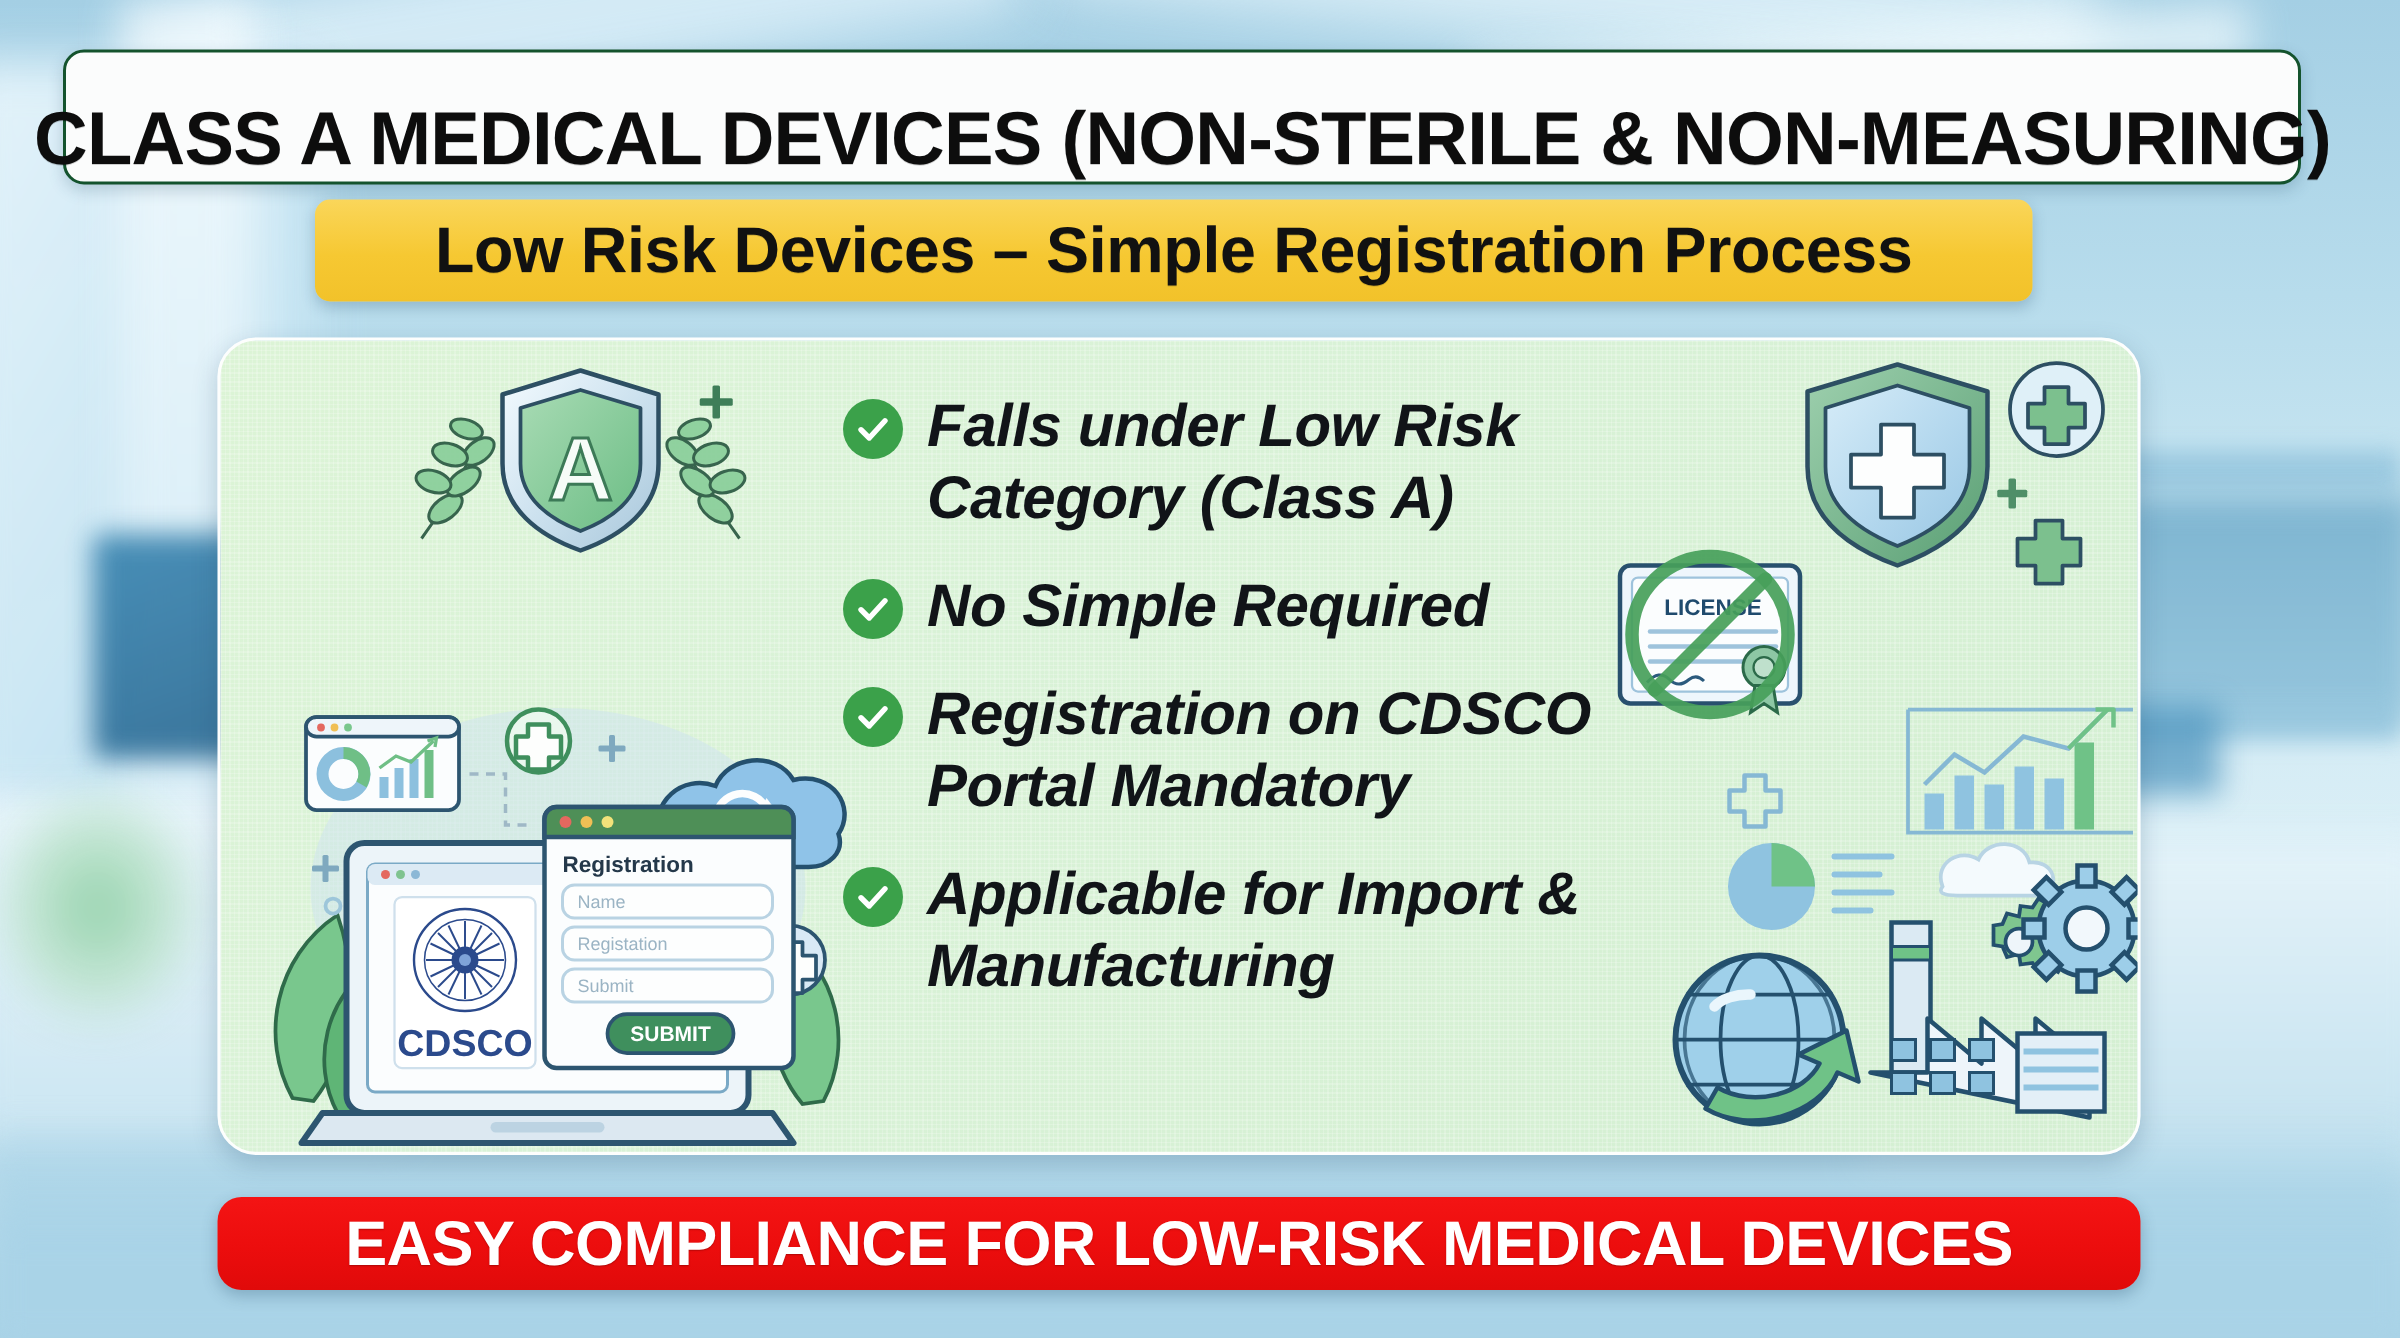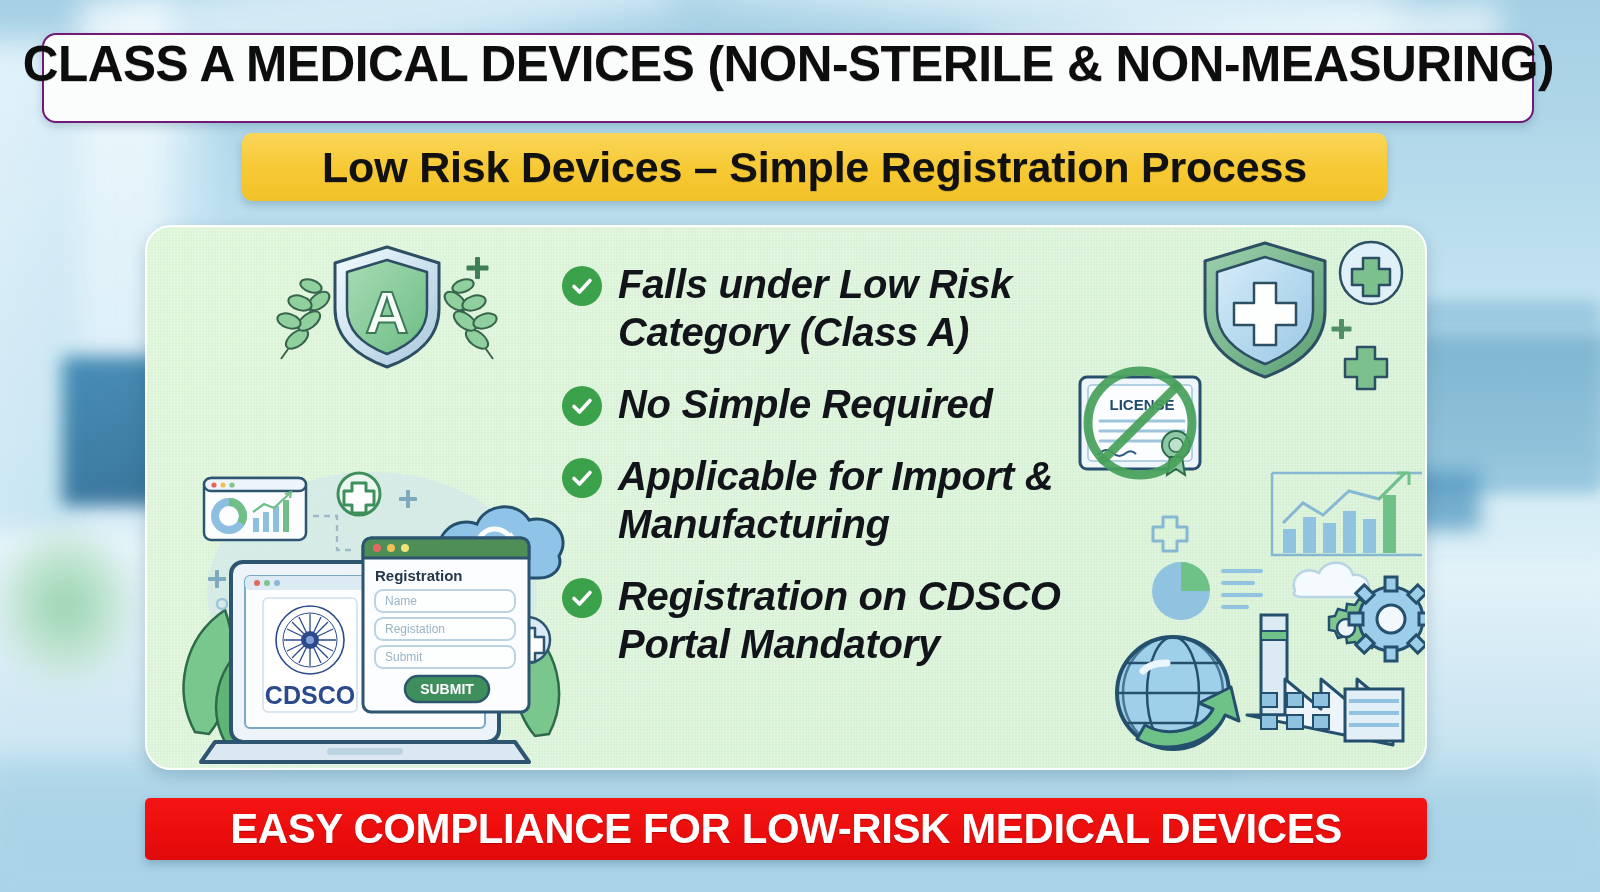--- a/index.html
+++ b/index.html
@@ -97,43 +97,43 @@
   .bg-floor {
     position: absolute; left: 0; bottom: 0; width: 1600px; height: 150px;
     background: linear-gradient(180deg, rgba(150,200,224,.0), #a9d3e7 60%);
     filter: blur(8px);
   }
 
   
   .title-card {
     position: absolute; left: 42px; top: 33px; width: 1492px; height: 90px;
     background: #fbfcfc;
-    border: 2px solid #701a75;
+    border: 2px solid #14532d;
     border-radius: 14px;
     box-shadow: 0 4px 10px rgba(40,80,110,.22);
-    display: flex; align-items: flex-start; justify-content: center;
+    display: flex; align-items: flex-end; justify-content: center;
   }
   .title-text {
     font-family: "Liberation Sans", sans-serif;
     font-weight: bold;
     font-size: 50px;
     letter-spacing: -0.5px;
     color: #0d0d0d;
     white-space: nowrap;
     transform: scaleX(.99);
     text-shadow: 0 1px 0 rgba(0,0,0,.18);
   }
 
   
   .subtitle-card {
     position: absolute; left: 210px; top: 133px; width: 1145px; height: 68px;
     background: linear-gradient(180deg,#fad65a 0%, #f6c832 55%, #f2c22a 100%);
     border-radius: 10px;
     box-shadow: 0 4px 9px rgba(40,80,110,.25);
-    display: flex; align-items: center; justify-content: center; margin-left: 32px;
+    display: flex; align-items: center; justify-content: center;
   }
   .subtitle-text {
     font-weight: bold;
     font-size: 43px;
     color: #111;
     white-space: nowrap;
     letter-spacing: -0.2px;
     text-shadow: 0 1px 0 rgba(0,0,0,.15);
   }
 
@@ -183,21 +183,21 @@
   
   .laptop-scene { position: absolute; left: 20px; top: 215px; width: 410px; height: 320px; }
 
   
   .right-cluster { position: absolute; left: 950px; top: 240px; width: 330px; height: 290px; }
 
   
   .red-banner {
     position: absolute; left: 145px; top: 798px; width: 1282px; height: 62px;
     background: linear-gradient(180deg,#f41414 0%, #ec0d0d 55%, #e00a0a 100%);
-    border-radius: 5px;
+    border-radius: 16px;
     box-shadow: 0 4px 10px rgba(40,80,110,.3);
     display: flex; align-items: center; justify-content: center;
   }
   .red-text {
     font-weight: bold;
     font-size: 42px;
     color: #ffffff;
     white-space: nowrap;
     letter-spacing: -0.4px;
     text-shadow: 0 1px 1px rgba(120,0,0,.5);
@@ -552,30 +552,30 @@
         </span>
         <span class="bullet-text">No Simple Required</span>
       </div>
 
       <div class="bullet-row">
         <span class="check-circle">
           <svg viewBox="0 0 24 24">
               <path d="M4 12.5 L9.5 18 L20 6.5" fill="none" stroke="#ffffff" stroke-width="3.6" stroke-linecap="round" stroke-linejoin="round"></path>
             </svg>
         </span>
-        <span class="bullet-text">Applicable for Import &amp; Manufacturing</span>
+        <span class="bullet-text">Registration on CDSCO Portal Mandatory</span>
       </div>
 
       <div class="bullet-row">
         <span class="check-circle">
           <svg viewBox="0 0 24 24">
               <path d="M4 12.5 L9.5 18 L20 6.5" fill="none" stroke="#ffffff" stroke-width="3.6" stroke-linecap="round" stroke-linejoin="round"></path>
             </svg>
         </span>
-        <span class="bullet-text">Registration on CDSCO Portal Mandatory</span>
+        <span class="bullet-text">Applicable for Import &amp; Manufacturing</span>
       </div>
 
     </div>
   </div>
 
   <div class="red-banner">
     <div class="red-text">EASY COMPLIANCE FOR LOW-RISK MEDICAL DEVICES</div>
   </div>
 
 </div>

